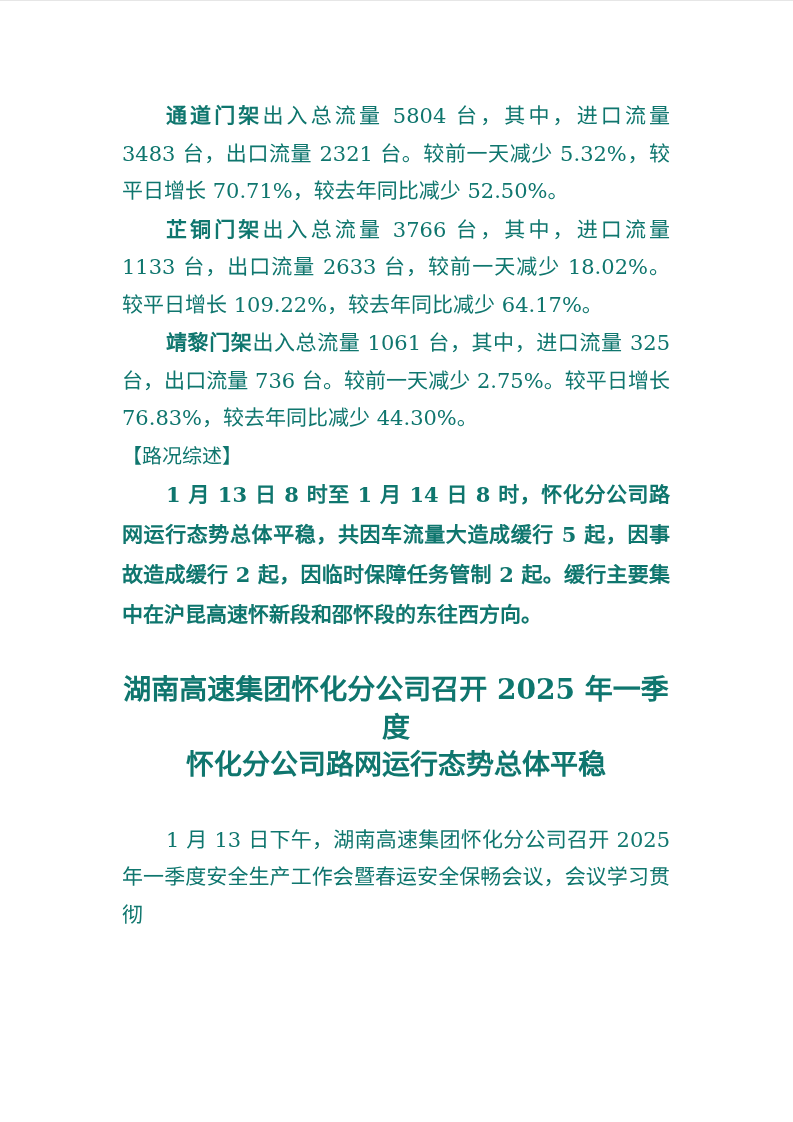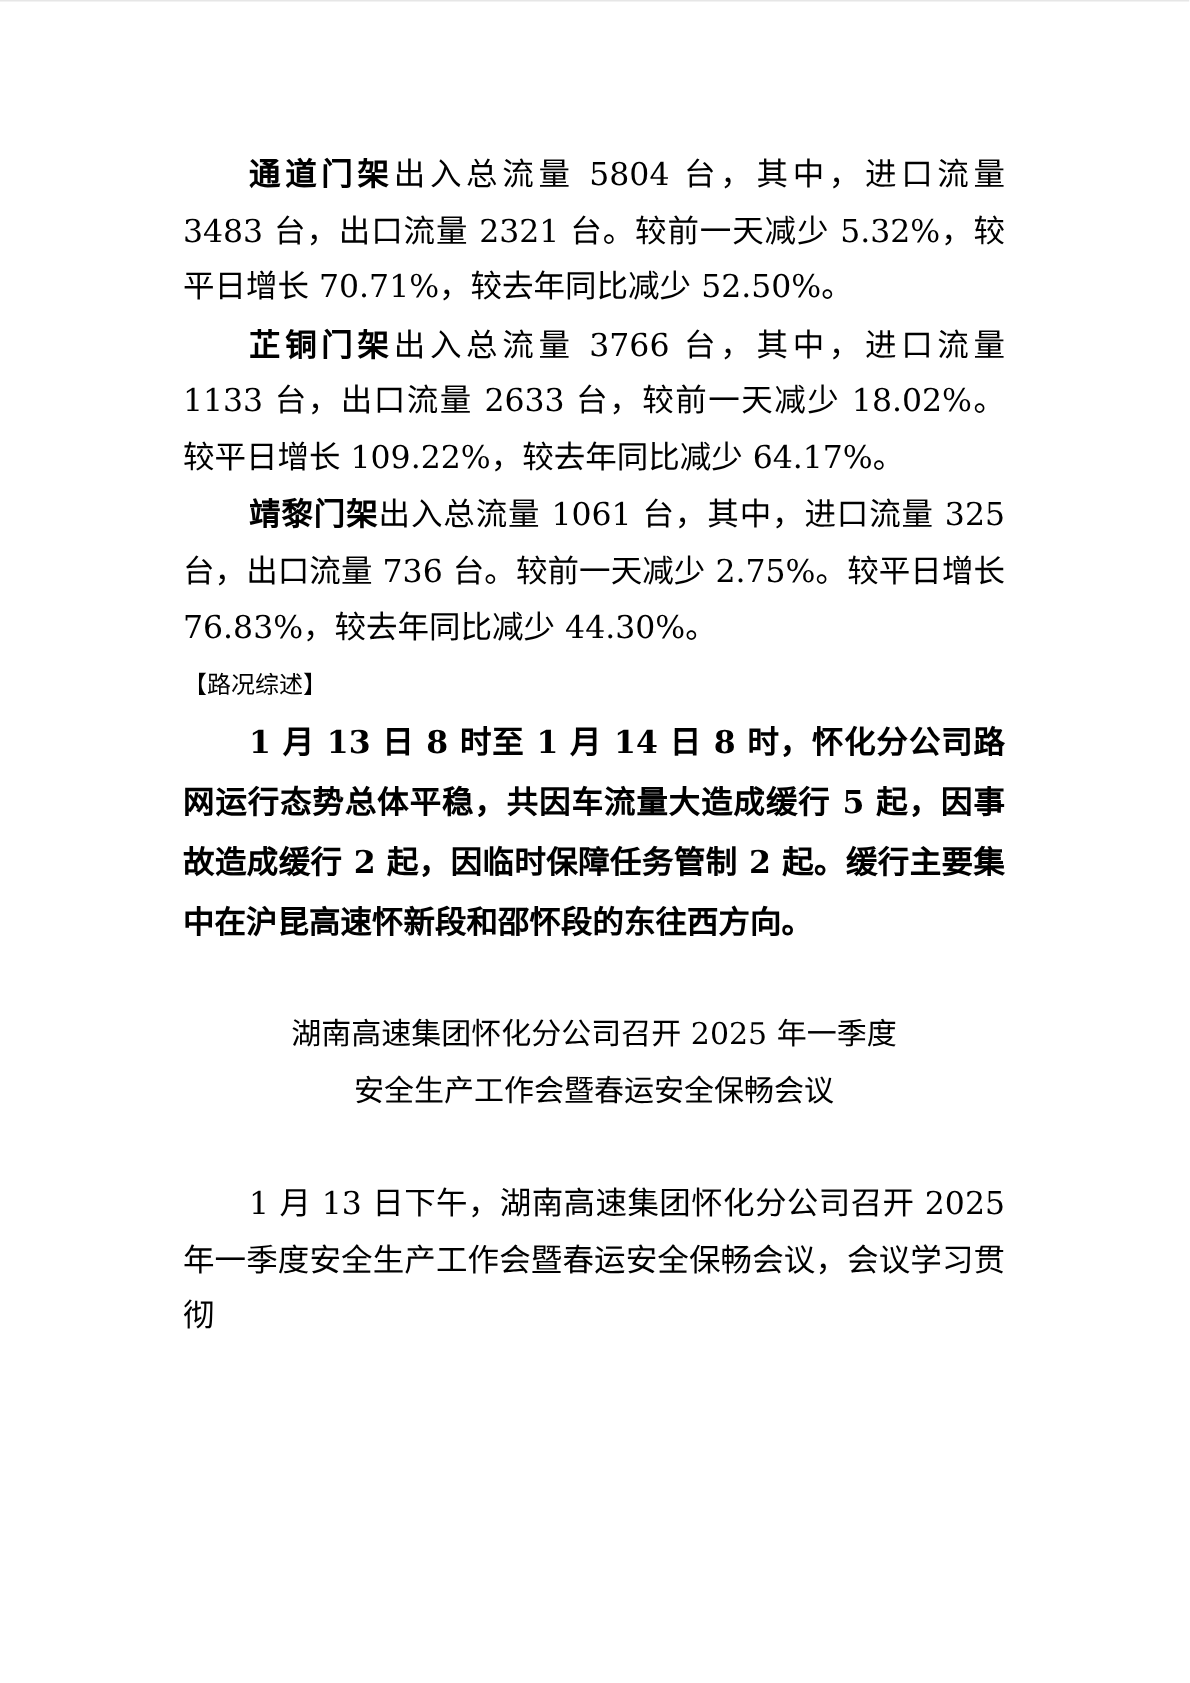--- a/index.html
+++ b/index.html
@@ -13,52 +13,52 @@
     background: #ffffff;
     border-top: 1px solid #e6e6e6;
     box-sizing: border-box;
     overflow: hidden;
   }
   .content {
     padding: 96px 123px 0 122px;
     font-family: "DejaVu Serif", "Liberation Serif", serif;
     font-size: 21px;
     line-height: 37.5px;
-    color: #000000;
+    color: #0f766e;
     text-align: justify;
   }
   .gantry-para {
     margin: 0;
     text-indent: 44px;
   }
   .gantry-lead {
     font-weight: 700;
   }
   .sec-heading {
     margin: 0;
     font-family: "DejaVu Sans", "Liberation Sans", sans-serif;
     font-weight: 400;
-    font-size: 16px;
+    font-size: 20px;
     line-height: 37.5px;
     text-indent: 0;
     text-align: left;
   }
   .road-para {
     margin: 0;
     text-indent: 44px;
     line-height: 40px;
     font-weight: bold;
   }
   #spring-heading {
     margin-top: 6px;
   }
   .doc-title {
     margin: 36px 0 0 0;
-    font-size: 20px;
-    font-weight: 400;
+    font-size: 28px;
+    font-weight: 700;
     line-height: 37.5px;
     text-align: center;
     text-indent: 0;
   }
   .closing-para {
     margin: 38px 0 1px 0;
     text-indent: 44px;
   }
 </style>
 </head>
@@ -74,19 +74,19 @@
 
     <p class="gantry-para"><span class="gantry-lead">靖黎门架</span><span>出入总流量 1061 台，其中，进口流量 325 台，出口流量 736 台。较前一天减少 2.75%。较平日增长 76.83%，较去年同比减少 44.30%。</span></p>
 
     <h3 class="sec-heading" id="road-heading">【路况综述】</h3>
 
     <p class="road-para">1 月 13 日 8 时至 1 月 14 日 8 时，怀化分公司路网运行态势总体平稳，共因车流量大造成缓行 5 起，因事故造成缓行 2 起，因临时保障任务管制 2 起。缓行主要集中在沪昆高速怀新段和邵怀段的东往西方向。</p>
 
 
     <h2 class="doc-title">
       <div>湖南高速集团怀化分公司召开 2025 年一季度</div>
-      <div>安全生产工作会暨春运安全保畅会议</div>
+      <div>怀化分公司路网运行态势总体平稳</div>
     </h2>
 
     <p class="closing-para">1 月 13 日下午，湖南高速集团怀化分公司召开 2025 年一季度安全生产工作会暨春运安全保畅会议，会议学习贯彻</p>
 
   </div>
 </div>
 
 </body></html>

